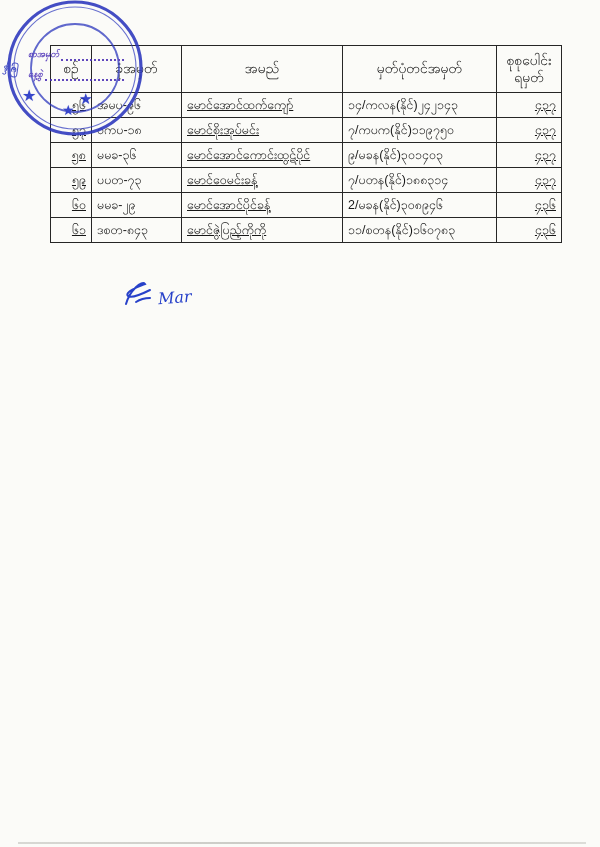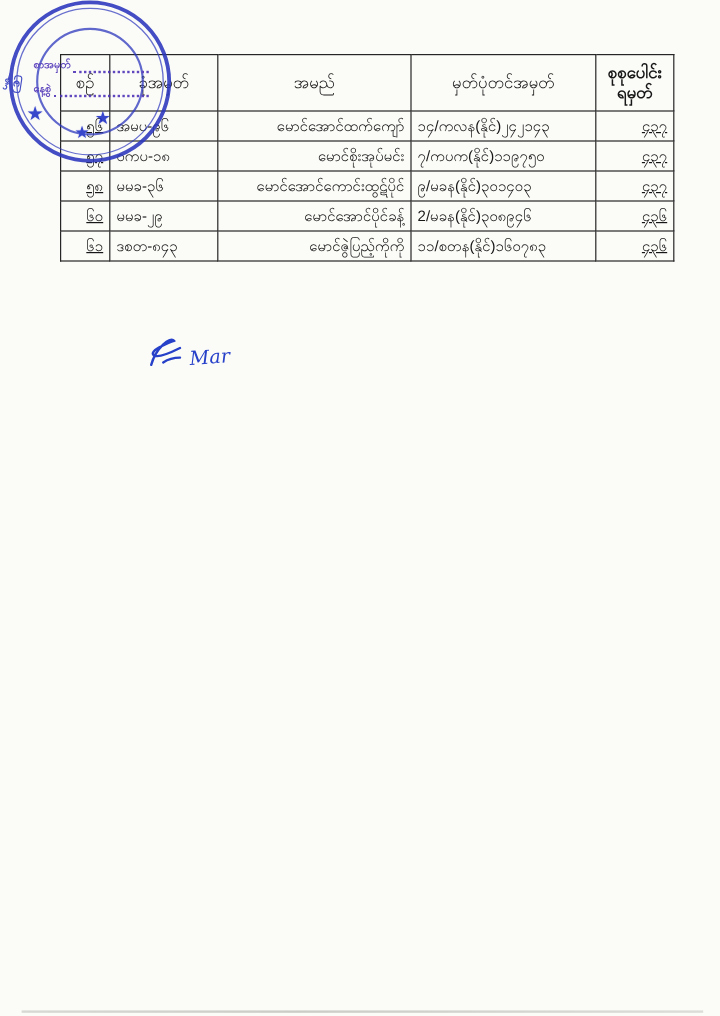--- a/index.html
+++ b/index.html
@@ -40,34 +40,34 @@
     font-size:14px;
     line-height:1.25;
   }
   table.results td{
     height:24px;
     font-size:12.5px;
     line-height:1;
   }
   td.c-no,td.c-total{text-align:right;font-size:13px;text-decoration:underline;}
   td.c-roll{text-align:left;padding-left:7px;}
-  td.c-name{text-align:right;padding-left:8px;font-size:13px;}
+  td.c-name{text-align:left;padding-left:8px;font-size:13px;text-decoration:underline;}
   td.c-nrc{text-align:left;padding-left:7px;}
-  .th-stack span{display:block;font-weight:bold;}
+  .th-stack span{display:block;}
 
   
   .stamp{
     position:absolute;left:2px;top:0px;width:150px;height:150px;
     pointer-events:none;
     opacity:.88;
   }
   .stamp svg{position:absolute;left:0;top:0;}
   .stamp-fields{
     position:absolute;left:26px;top:48px;width:96px;
-    font-size:9px;color:#4b2fb6;font-weight:bold;
+    font-size:9px;color:#4b2fb6;font-weight:bold;font-style:italic;
   }
   .stamp-field{display:flex;align-items:flex-end;margin-bottom:7px;}
   .stamp-field .lbl{white-space:nowrap;}
   .stamp-field .dots{
     flex:1;margin-left:2px;
     border-bottom:2px dotted #4b2fb6;
     height:8px;
   }
   .star{
     position:absolute;color:#1d2ec4;line-height:1;
@@ -130,20 +130,27 @@
         <td class="c-total">၄၃၇</td>
       </tr>
       <tr>
         <td class="c-no">၅၈</td>
         <td class="c-roll">မမခ-၃၆</td>
         <td class="c-name">မောင်အောင်ကောင်းထွဋ်ပိုင်</td>
         <td class="c-nrc">၉/မခန(နိုင်)၃ဝ၁၄ဝ၃</td>
         <td class="c-total">၄၃၇</td>
       </tr>
       <tr>
+        <td class="c-no">၅၉</td>
+        <td class="c-roll">ပပတ-၇၃</td>
+        <td class="c-name">မောင်ဝေမင်းခန့်</td>
+        <td class="c-nrc">၇/ပတန(နိုင်)၁၈၈၃၁၄</td>
+        <td class="c-total">၄၃၇</td>
+      </tr>
+      <tr>
         <td class="c-no">၆ဝ</td>
         <td class="c-roll">မမခ-၂၉</td>
         <td class="c-name">မောင်အောင်ပိုင်ခန့်</td>
         <td class="c-nrc">2/မခန(နိုင်)၃ဝ၈၉၄၆</td>
         <td class="c-total">၄၃၆</td>
       </tr>
       <tr>
         <td class="c-no">၆၁</td>
         <td class="c-roll">ဒစတ-၈၄၃</td>
         <td class="c-name">မောင်ဇွဲပြည့်ကိုကို</td>

